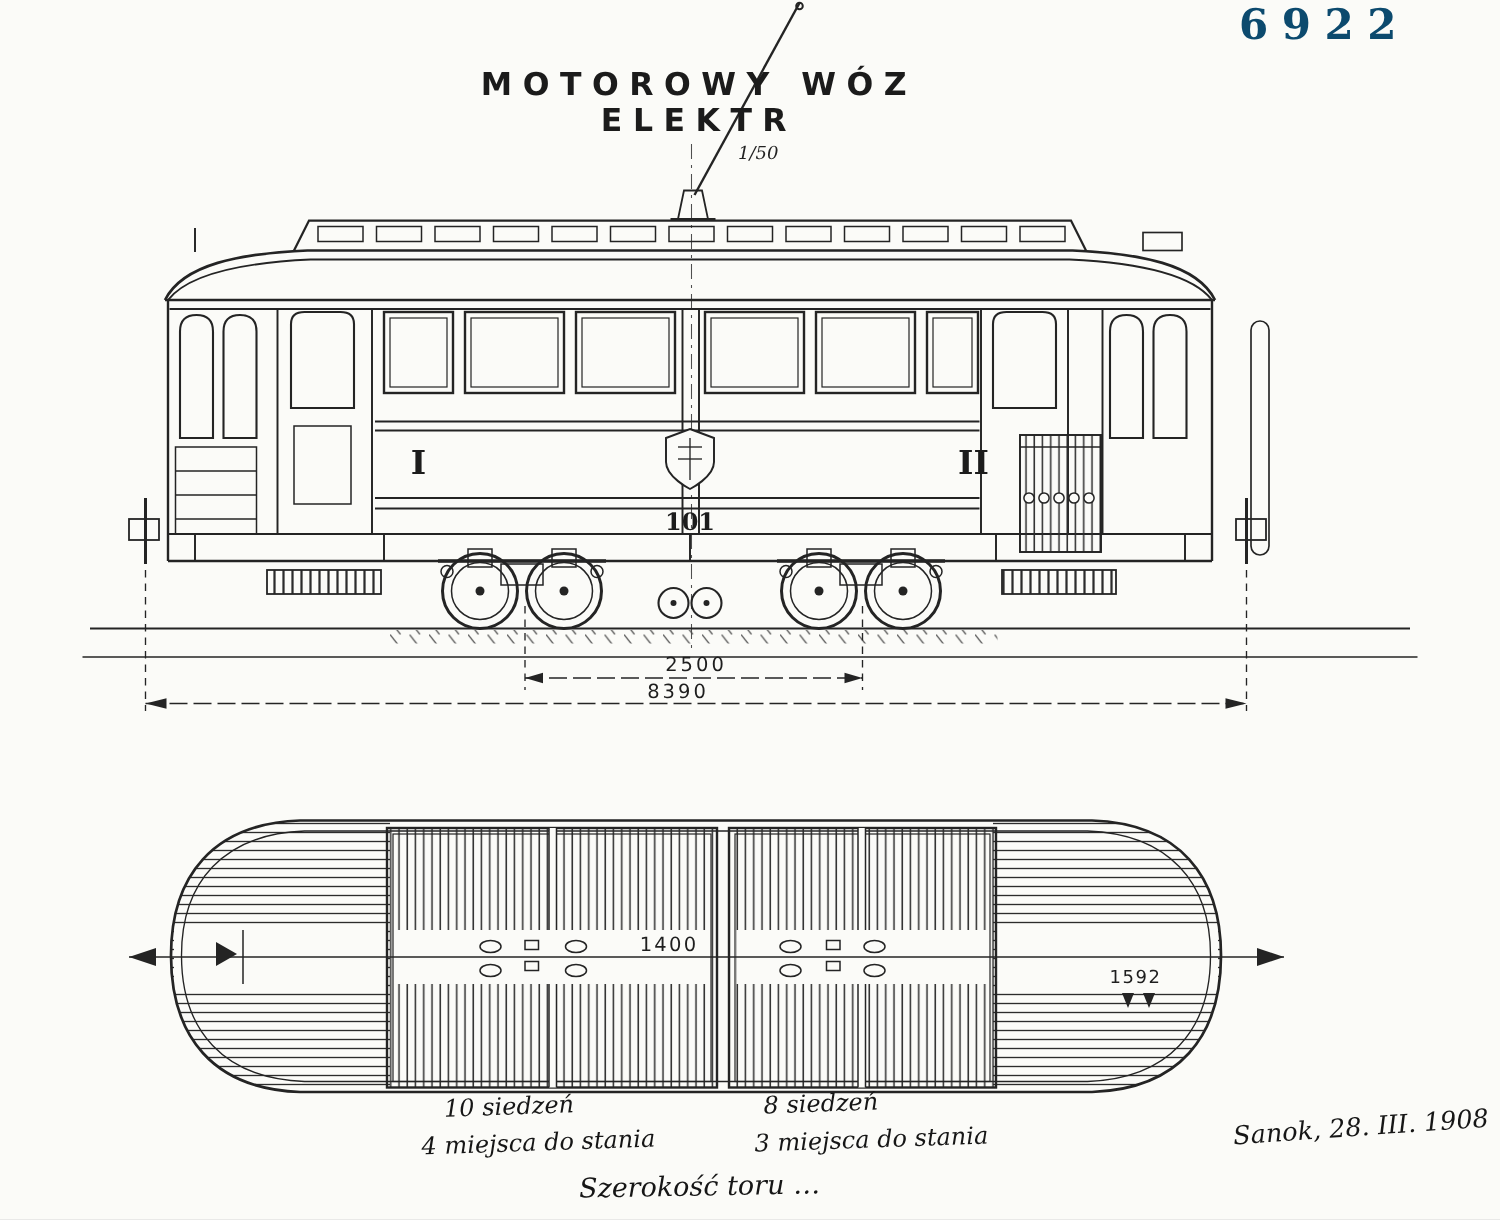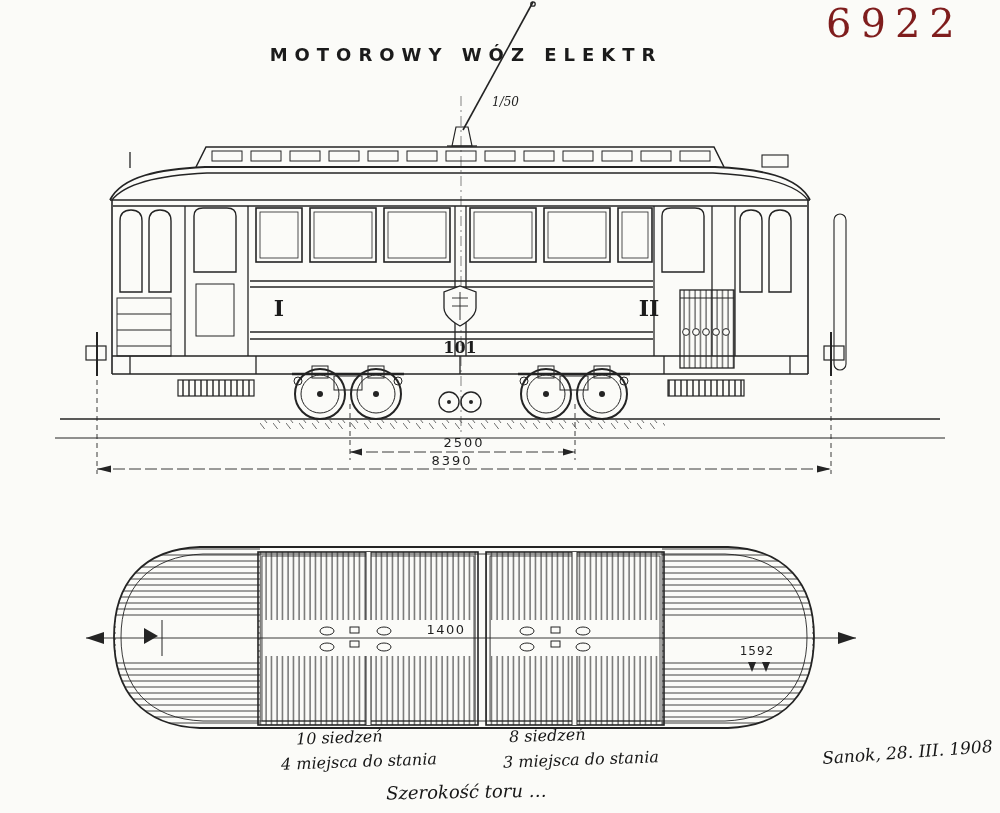--- a/index.html
+++ b/index.html
@@ -4,25 +4,25 @@
 <style>
   html,body { margin:0; padding:0; background:#dcdcdc; }
   .canvas {
     position:relative; width:1000px; height:813px; margin:0 auto;
     background:#fbfbf8; overflow:hidden;
     font-family:"DejaVu Sans", sans-serif; color:#222;
   }
   .canvas svg { position:absolute; left:0; top:0; }
   .drawing-title {
     position:absolute; left:248px; top:44px; width:436px; text-align:center;
-    font-size:18px; letter-spacing:7px; font-weight:600; color:#1b1b1b;
+    font-size:21px; letter-spacing:7px; font-weight:600; color:#1b1b1b;
   }
   .drawing-number {
-    position:absolute; left:826px; top:0px; font-size:40px; letter-spacing:9px;
-    font-family:"DejaVu Serif", serif; font-weight:400; color:#7f1d1d;
+    position:absolute; left:826px; top:0px; font-size:28px; letter-spacing:9px;
+    font-family:"DejaVu Serif", serif; font-weight:700; color:#0c4a6e;
   }
   .note {
     position:absolute; font-family:"DejaVu Serif", serif; font-style:italic;
     font-size:16px; color:#161616; white-space:nowrap; transform:rotate(-2deg);
   }
   .note-left-seats     { left:296px; top:728px; }
   .note-left-standing  { left:281px; top:752px; }
   .note-right-seats    { left:509px; top:726px; }
   .note-right-standing { left:503px; top:750px; }
   .note-signature      { left:822px; top:742px; transform:rotate(-4deg); font-size:17px; }

